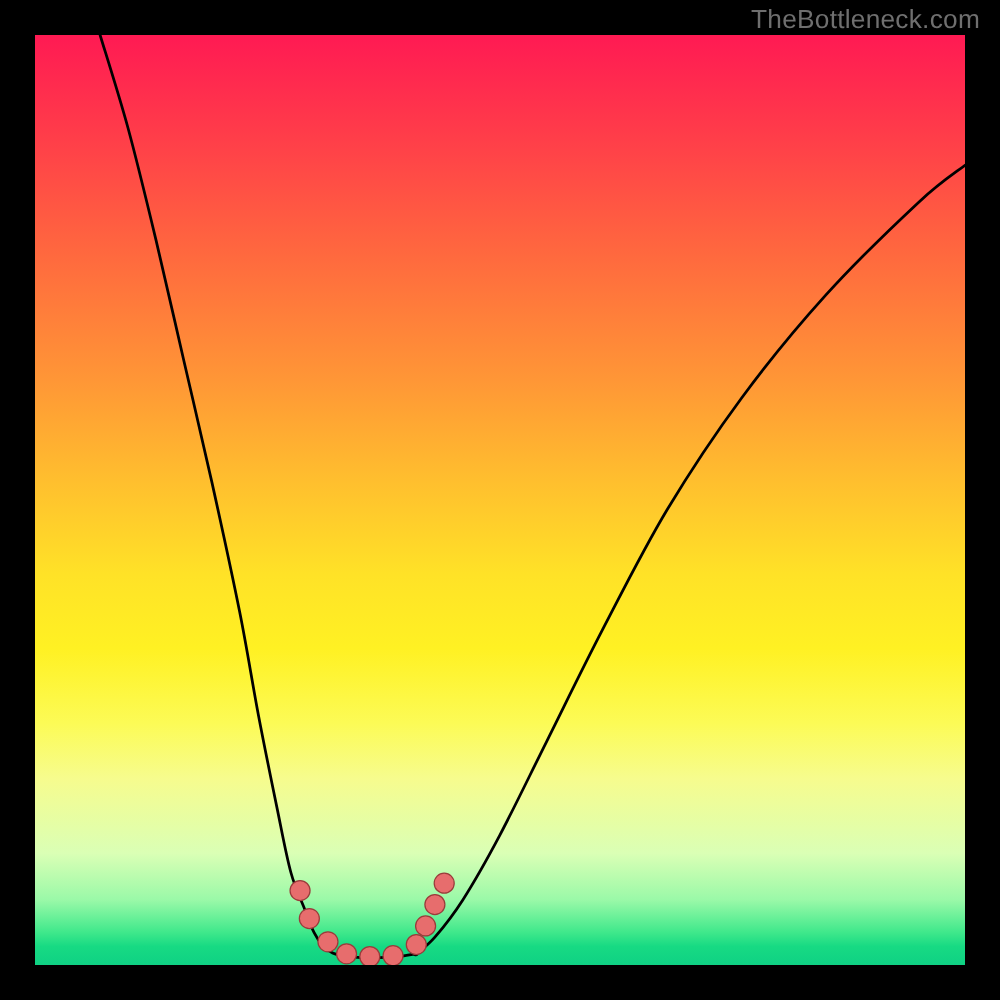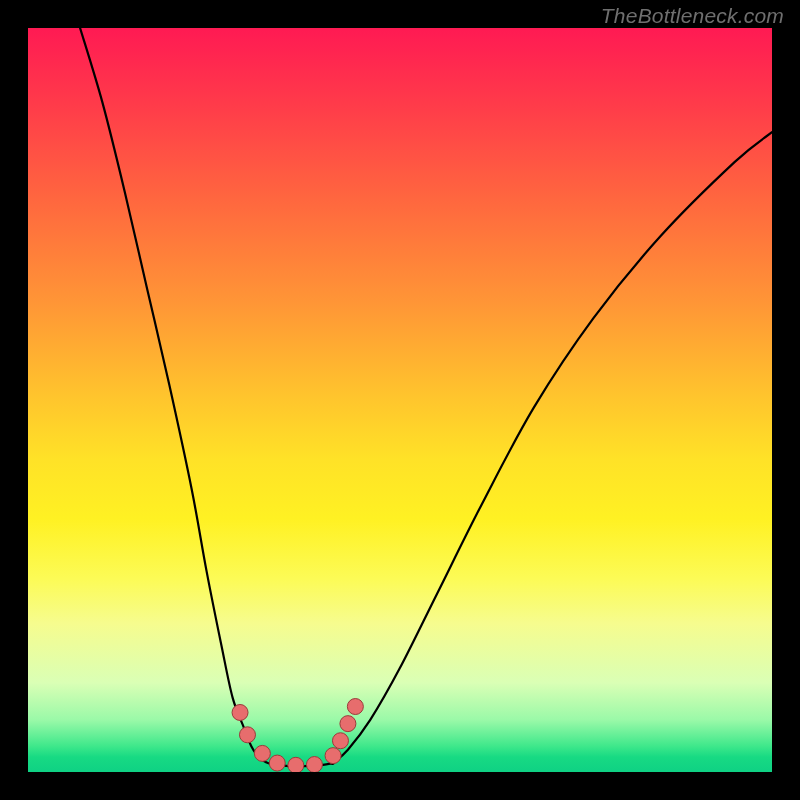--- a/index.html
+++ b/index.html
@@ -11,21 +11,20 @@
     overflow: hidden;
     font-family: Arial, Helvetica, sans-serif;
   }
   .frame {
     position: absolute;
     left: 0;
     top: 0;
     width: 796px;
     height: 800px;
     background: #000;
-    font-style: italic;
   }
   .plot {
     position: absolute;
     left: 28px;
     top: 28px;
     width: 744px;
     height: 744px;
     overflow: hidden;
   }
   .gradient {

